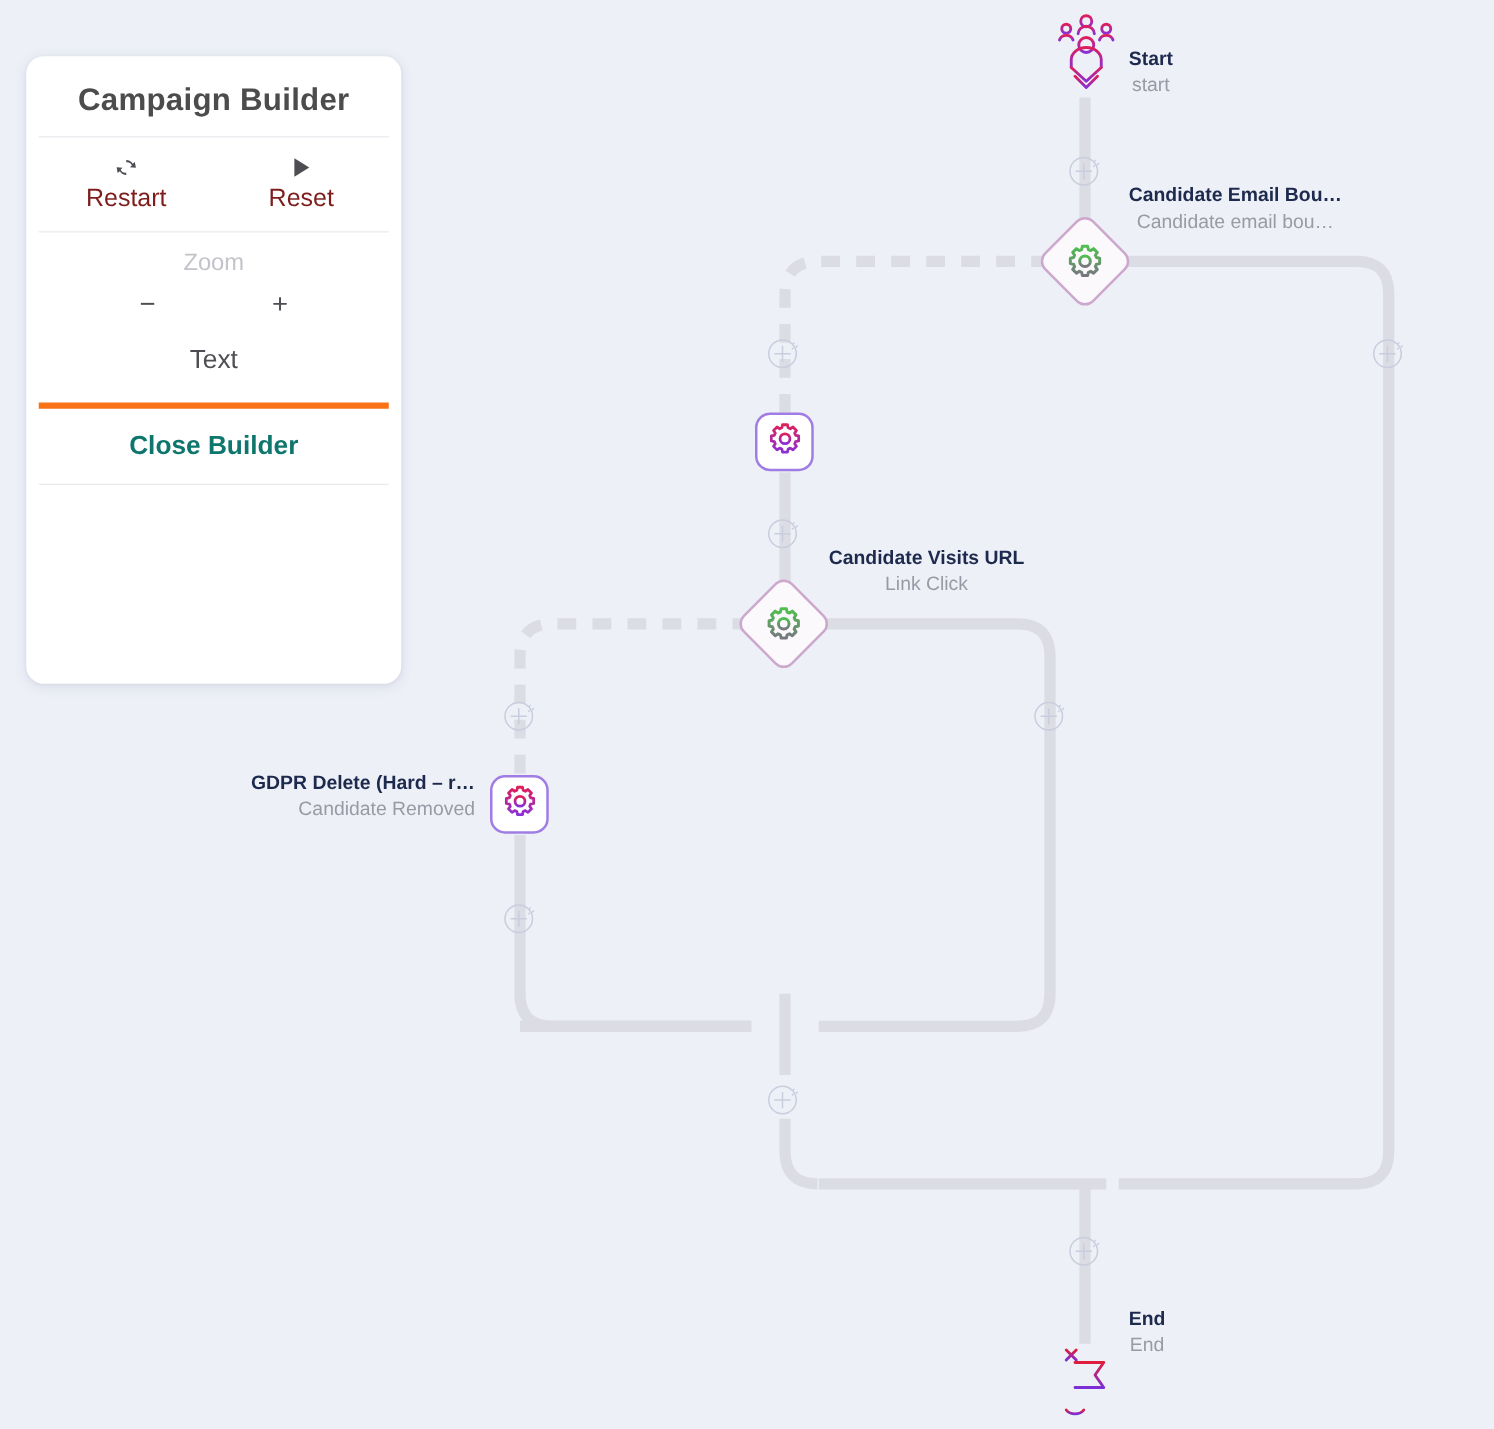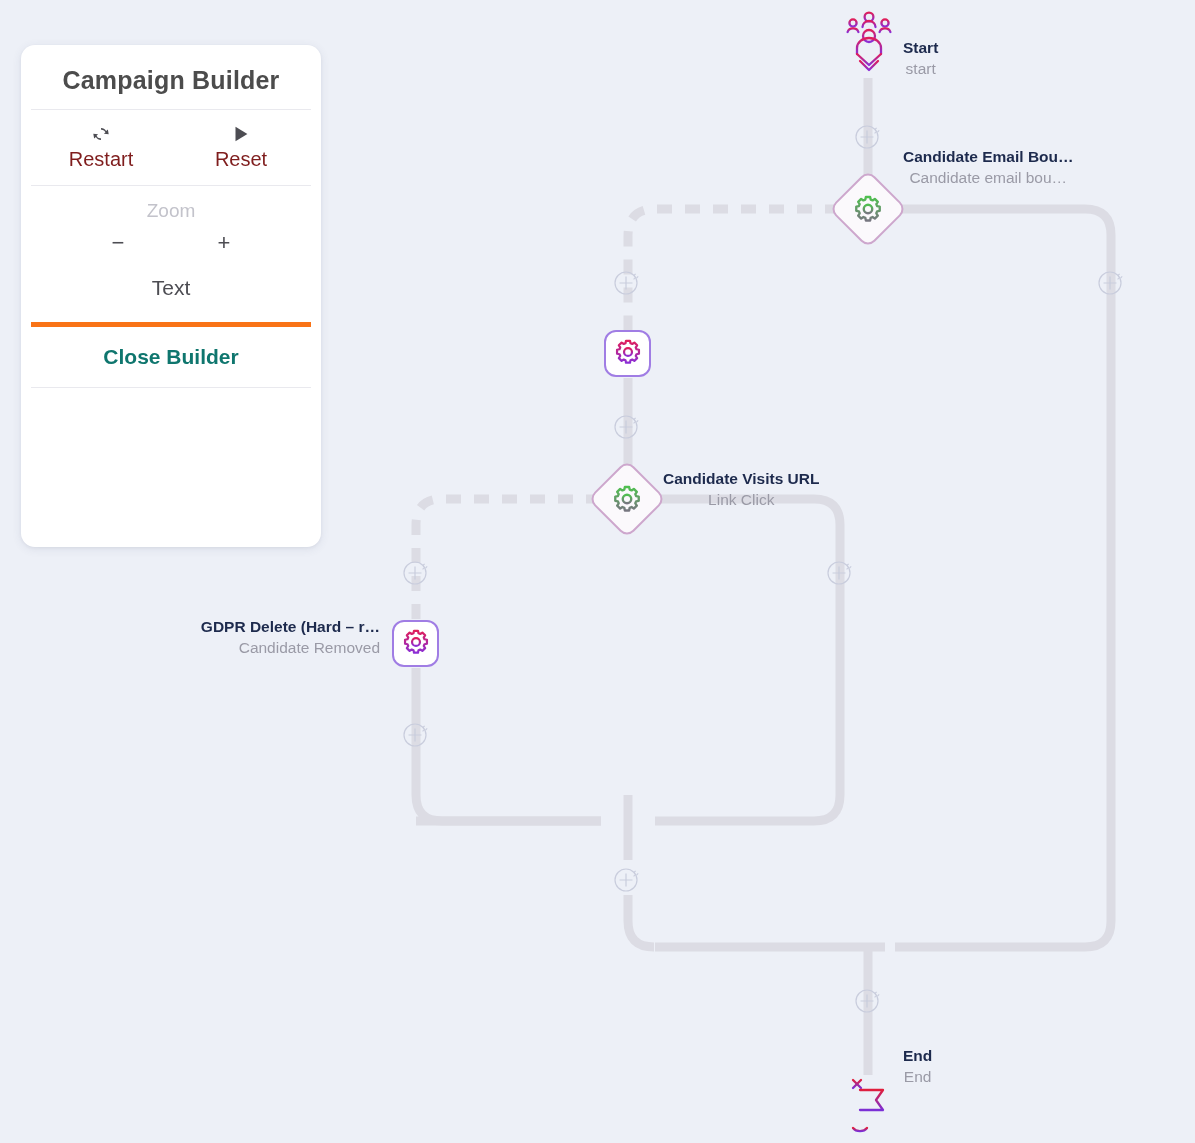--- a/index.html
+++ b/index.html
@@ -285,21 +285,21 @@
   <div class="node" style="left:599px; top:471px;">
     <div class="diamond">
       <span class="gearholder">
         <svg width="30" height="30" viewBox="0 0 24 24">
           <path fill="none" stroke="url(#gradGreen)" stroke-width="1.9" stroke-linejoin="round" d="M10.3 2.4h3.4l.45 2.1 1.5.63 1.8-1.2 2.4 2.4-1.2 1.8.63 1.5 2.1.45v3.4l-2.1.45-.63 1.5 1.2 1.8-2.4 2.4-1.8-1.2-1.5.63-.45 2.1h-3.4l-.45-2.1-1.5-.63-1.8 1.2-2.4-2.4 1.2-1.8-.63-1.5-2.1-.45v-3.4l2.1-.45.63-1.5-1.2-1.8 2.4-2.4 1.8 1.2 1.5-.63z"></path>
           <circle cx="12" cy="12" r="3.4" fill="none" stroke="url(#gradGreen)" stroke-width="1.9"></circle>
         </svg>
       </span>
     </div>
   </div>
-  <div class="labels right" style="left:663px; top:437px;margin-top:32px;">
+  <div class="labels right" style="left:663px; top:437px;">
     <div class="lbl-title">Candidate Visits URL</div>
     <div class="lbl-sub">Link Click</div>
   </div>
 
   <div class="node" style="left:392px; top:620px;">
     <div class="square">
       <span>
         <svg width="28" height="28" viewBox="0 0 24 24">
           <path fill="none" stroke="url(#gradGear)" stroke-width="1.9" stroke-linejoin="round" d="M10.3 2.4h3.4l.45 2.1 1.5.63 1.8-1.2 2.4 2.4-1.2 1.8.63 1.5 2.1.45v3.4l-2.1.45-.63 1.5 1.2 1.8-2.4 2.4-1.8-1.2-1.5.63-.45 2.1h-3.4l-.45-2.1-1.5-.63-1.8 1.2-2.4-2.4 1.2-1.8-.63-1.5-2.1-.45v-3.4l2.1-.45.63-1.5-1.2-1.8 2.4-2.4 1.8 1.2 1.5-.63z"></path>
           <circle cx="12" cy="12" r="3.4" fill="none" stroke="url(#gradGear)" stroke-width="1.9"></circle>

